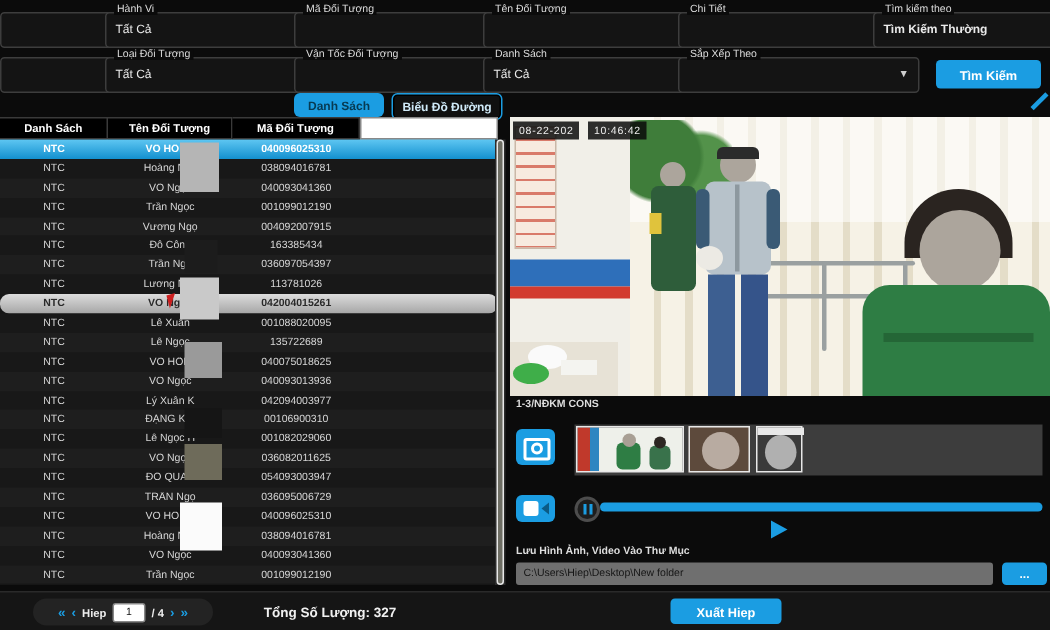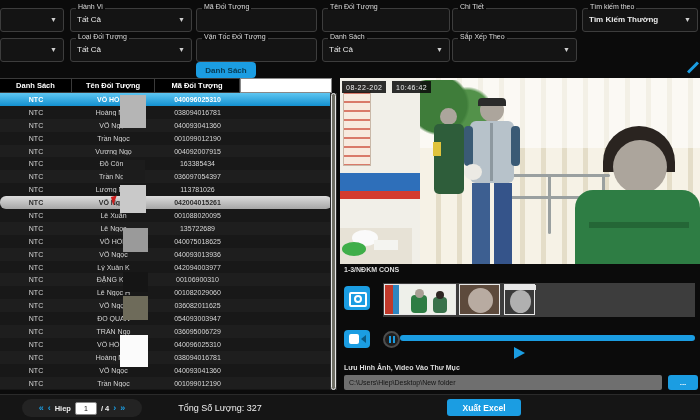--- a/index.html
+++ b/index.html
@@ -1,19 +1,19 @@
 <!DOCTYPE html>
 <html><head>
 <meta charset="utf-8">
 <style>
   html,body{margin:0;padding:0;background:#000;}
   .app{position:relative;width:700px;height:420px;background:#0b0b0b;overflow:hidden;
        font-family:"Liberation Sans",sans-serif;color:#e6e6e6;}
   
-  .field{position:absolute;height:22px;background:#141414;border:1px solid #3d3d3d;border-radius:3px;}
+  .field{position:absolute;height:22px;background:#141414;border:1px solid #3d3d3d;border-radius:3px;padding-left:36px;}
   .field .lbl{position:absolute;top:-6px;left:5px;font-size:7px;color:#dcdcdc;background:#0b0b0b;padding:0 2px;white-space:nowrap;}
   .field .val{position:absolute;left:6px;top:0;height:22px;line-height:22px;font-size:8px;color:#eaeaea;white-space:nowrap;}
   .field .caret{position:absolute;right:6px;top:0;height:22px;line-height:22px;font-size:7px;color:#cfcfcf;}
   .btn{position:absolute;background:#1b9de2;color:#fff;font-weight:bold;border-radius:3px;
        display:flex;align-items:center;justify-content:center;font-size:8.5px;}
   
   .tab{position:absolute;height:16px;border-radius:4px;display:flex;align-items:center;justify-content:center;font-size:8px;font-weight:bold;}
   .tab.active{background:#1b9de2;color:#073a52;}
   .tab.inactive{background:#101010;color:#cfe9f7;border:1px solid #1b9de2;box-shadow:0 0 0 1px #000 inset;}
   
@@ -77,21 +77,21 @@
               font-size:7px;color:#151515;display:flex;align-items:center;padding-left:5px;box-sizing:border-box;}
   .browse-btn{position:absolute;left:668px;top:375px;width:30px;height:15px;font-size:8px;}
   
   .footer{position:absolute;left:0;top:394px;width:700px;height:26px;background:#151515;border-top:1px solid #2a2a2a;}
   .pager{position:absolute;left:22px;top:4px;width:120px;height:18px;background:#232323;border-radius:9px;
          display:flex;align-items:center;justify-content:center;gap:4px;}
   .pg-arrow{color:#1b9de2;font-size:9px;font-weight:bold;line-height:1;}
   .pg-label{font-size:7.5px;color:#eee;font-weight:bold;}
   .pg-input{width:20px;height:11px;background:#fff;border:1px solid #888;border-radius:2px;font-size:7px;color:#111;
             display:flex;align-items:center;justify-content:center;}
-  .total{position:absolute;left:150px;top:4px;width:140px;text-align:center;font-size:9px;font-weight:normal;color:#f0f0f0;line-height:18px;}
+  .total{position:absolute;left:150px;top:4px;width:140px;text-align:center;font-size:9px;font-weight:bold;color:#f0f0f0;line-height:18px;}
 </style>
 </head>
 <body>
 
 <div class="app">
 
   <div class="field" style="left:0;top:8px;width:62px;">
     <span class="caret">▼</span>
   </div>
   <div class="field" style="left:70px;top:8px;width:120px;">
@@ -127,22 +127,24 @@
   </div>
   <div class="field" style="left:322px;top:38px;width:126px;">
     <span class="lbl">Danh Sách</span>
     <span class="val">Tất Cả</span>
     <span class="caret">▼</span>
   </div>
   <div class="field" style="left:452px;top:38px;width:123px;">
     <span class="lbl">Sắp Xếp Theo</span>
     <span class="caret">▼</span>
   </div>
+  <div class="btn" style="left:624px;top:40px;width:70px;height:19px;">Tìm Kiếm</div>
 
   <div class="tab active" style="left:196px;top:62px;width:60px;">Danh Sách</div>
+  <div class="tab inactive" style="left:261px;top:62px;width:72px;">Biểu Đồ Đường</div>
   <div class="edit-slash" style="left:686px;top:66px;"></div>
 
   <div class="table">
     <div class="thead">
       <div class="th" style="width:72px;">Danh Sách</div>
       <div class="th" style="width:83px;">Tên Đối Tượng</div>
       <div class="th" style="width:85px;">Mã Đối Tượng</div>
       <div class="th-filter" style="width:92px;"></div>
     </div>
     <div class="tbody">
@@ -363,16 +365,16 @@
     <div class="pager">
       <span class="pg-arrow">«</span>
       <span class="pg-arrow">‹</span>
       <span class="pg-label">Hiep</span>
       <span class="pg-input">1</span>
       <span class="pg-label">/ 4</span>
       <span class="pg-arrow">›</span>
       <span class="pg-arrow">»</span>
     </div>
     <div class="total">Tổng Số Lượng: 327</div>
-    <div class="btn" style="left:447px;top:4px;width:74px;height:17px;">Xuất Excel</div>
+    <div class="btn" style="left:447px;top:4px;width:74px;height:17px;">Xuất Hiep</div>
   </div>
 
 </div>
 
 </body></html>

